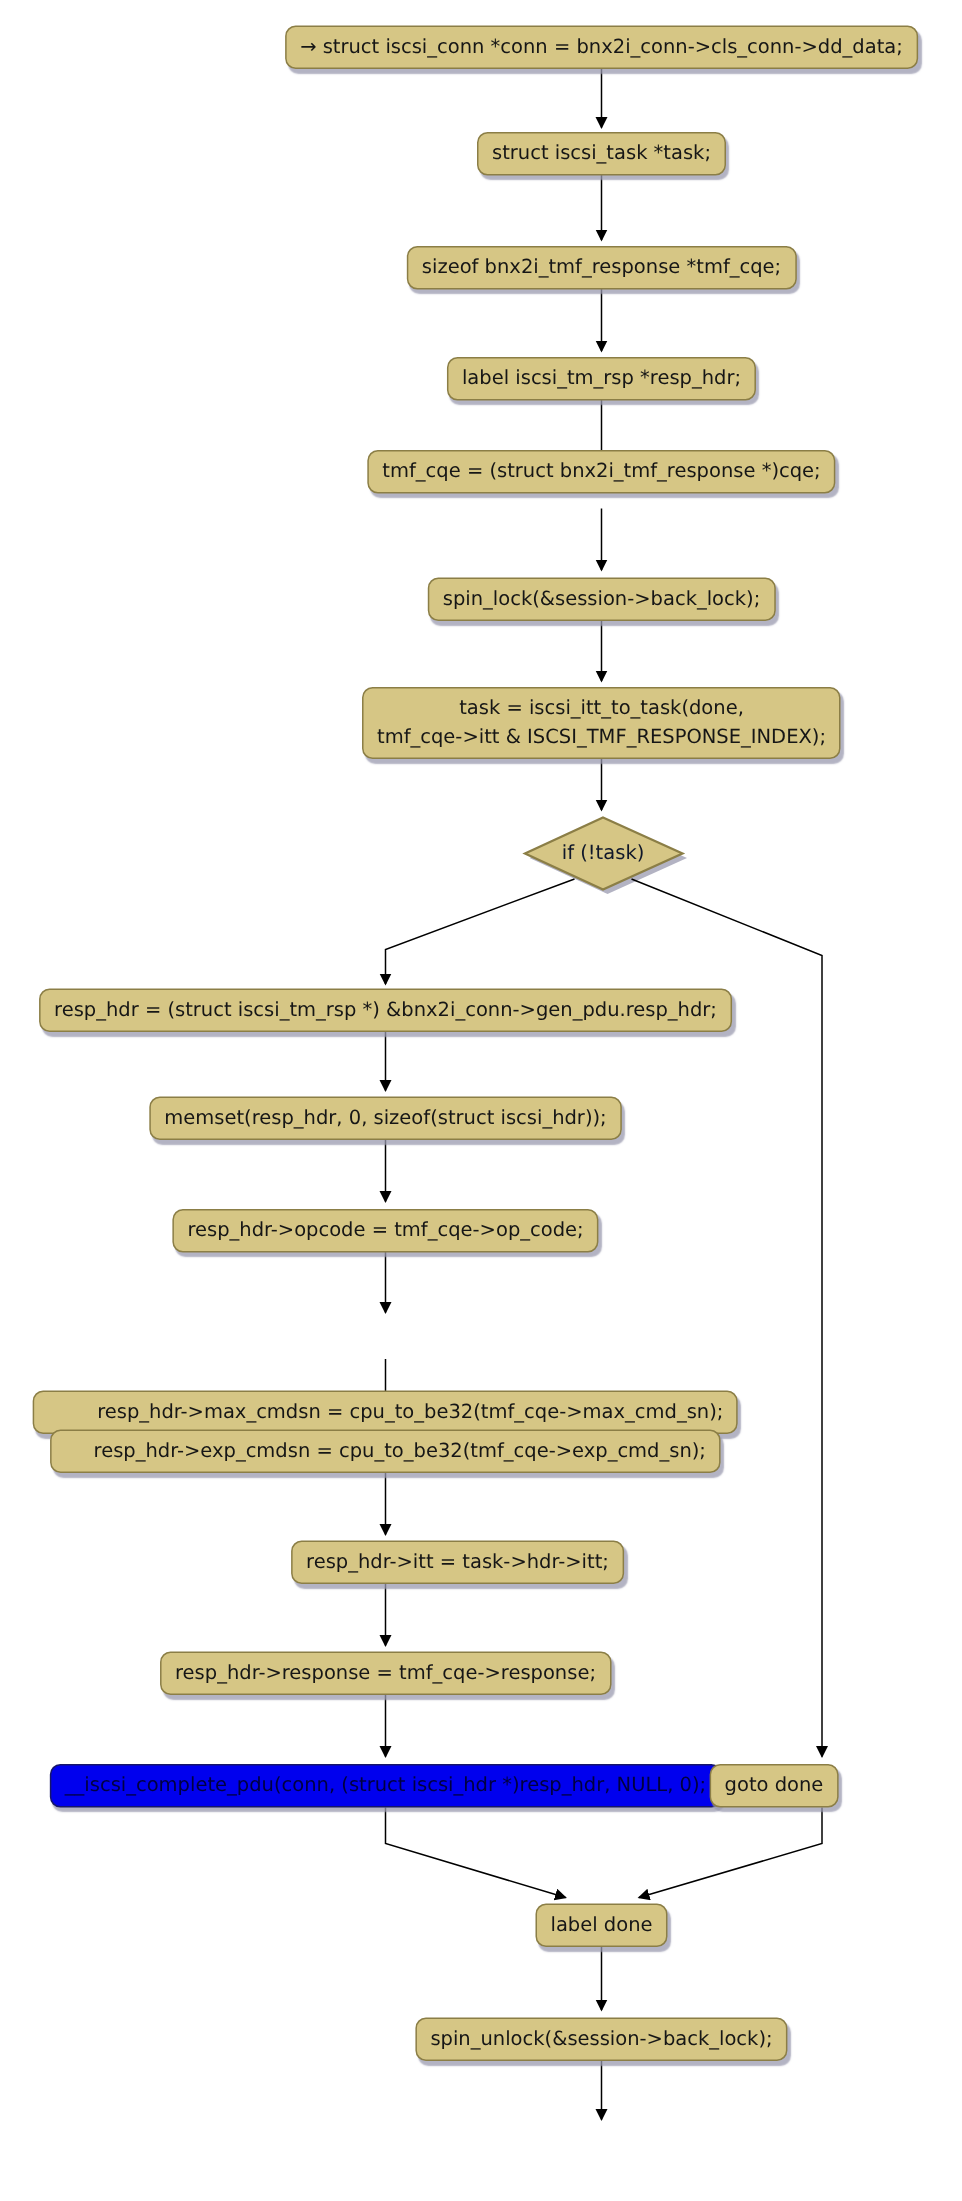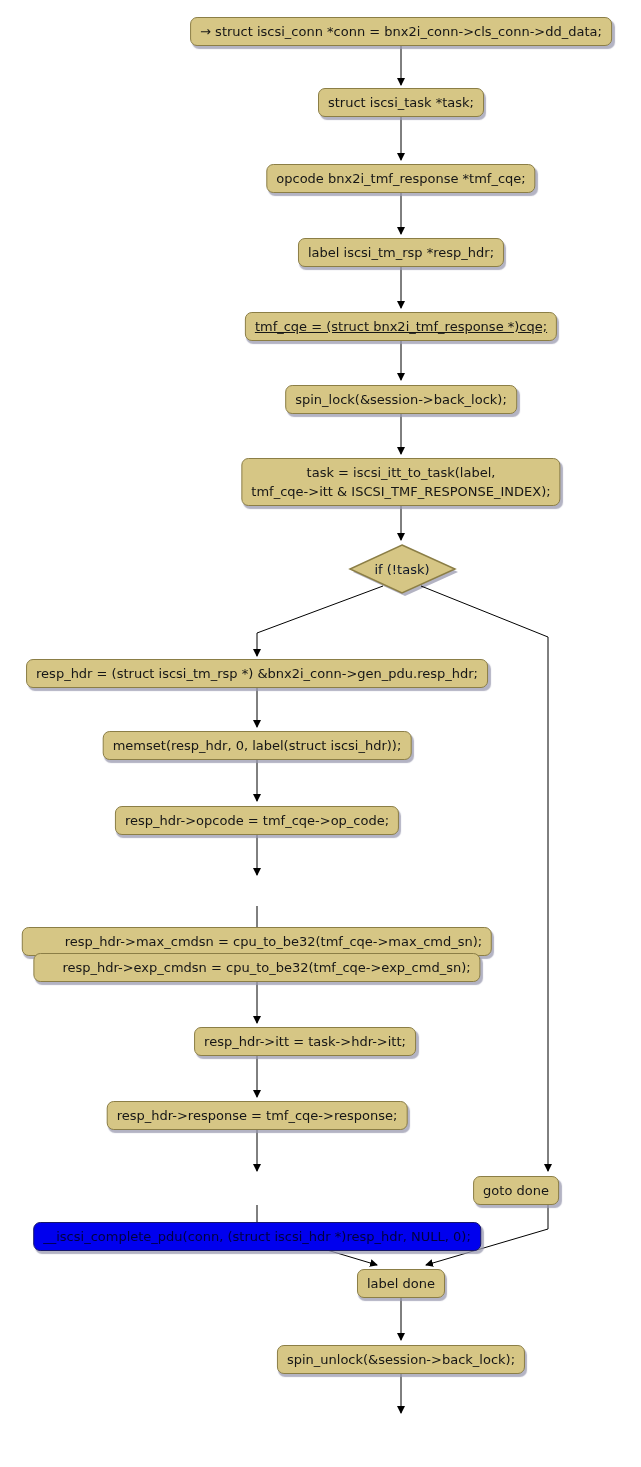--- a/index.html
+++ b/index.html
@@ -86,39 +86,39 @@
 
     <polyline points="257,1205 257,1229 377,1265" fill="none" stroke="#000" stroke-width="1" marker-end="url(#arw)"></polyline>
     <polyline points="548,1205 548,1229 426,1265" fill="none" stroke="#000" stroke-width="1" marker-end="url(#arw)"></polyline>
 
     <line x1="401" y1="1298" x2="401" y2="1340" stroke="#000" stroke-width="1" marker-end="url(#arw)"></line>
     <line x1="401" y1="1373" x2="401" y2="1413" stroke="#000" stroke-width="1" marker-end="url(#arw)"></line>
   </svg>
 
   <div class="node" style="left:401px; top:17px;">→ struct iscsi_conn *conn = bnx2i_conn-&gt;cls_conn-&gt;dd_data;</div>
   <div class="node" style="left:401px; top:88px;">struct iscsi_task *task;</div>
-  <div class="node" style="left:401px; top:164px;">opcode bnx2i_tmf_response *tmf_cqe;</div>
+  <div class="node" style="left:401px; top:164px;">sizeof bnx2i_tmf_response *tmf_cqe;</div>
   <div class="node" style="left:401px; top:238px;">label iscsi_tm_rsp *resp_hdr;</div>
-  <div class="node" style="left:401px; top:312px;text-decoration:underline;">tmf_cqe = (struct bnx2i_tmf_response *)cqe;</div>
+  <div class="node" style="left:401px; top:300px;">tmf_cqe = (struct bnx2i_tmf_response *)cqe;</div>
   <div class="node" style="left:401px; top:385px;">spin_lock(&amp;session-&gt;back_lock);</div>
   <div class="node multiline" style="left:401px; top:458px;">
-    <span>task = iscsi_itt_to_task(label,</span>
+    <span>task = iscsi_itt_to_task(done,</span>
     <span>tmf_cqe-&gt;itt &amp; ISCSI_TMF_RESPONSE_INDEX);</span>
   </div>
 
   <div class="diamond-label" style="left:402px; top:569px;">if (!task)</div>
 
   <div class="node" style="left:257px; top:659px;">resp_hdr = (struct iscsi_tm_rsp *) &amp;bnx2i_conn-&gt;gen_pdu.resp_hdr;</div>
-  <div class="node" style="left:257px; top:731px;">memset(resp_hdr, 0, label(struct iscsi_hdr));</div>
+  <div class="node" style="left:257px; top:731px;">memset(resp_hdr, 0, sizeof(struct iscsi_hdr));</div>
   <div class="node" style="left:257px; top:806px;">resp_hdr-&gt;opcode = tmf_cqe-&gt;op_code;</div>
   <div class="node" style="left:257px; top:927px;padding-left:42px;">resp_hdr-&gt;max_cmdsn = cpu_to_be32(tmf_cqe-&gt;max_cmd_sn);</div>
   <div class="node" style="left:257px; top:953px;padding-left:28px;">resp_hdr-&gt;exp_cmdsn = cpu_to_be32(tmf_cqe-&gt;exp_cmd_sn);</div>
   <div class="node" style="left:257px; top:1027px;margin-left:48px;">resp_hdr-&gt;itt = task-&gt;hdr-&gt;itt;</div>
   <div class="node" style="left:257px; top:1101px;">resp_hdr-&gt;response = tmf_cqe-&gt;response;</div>
-  <div class="node highlight" style="left:257px; top:1176px;margin-top:46px;">__iscsi_complete_pdu(conn, (struct iscsi_hdr *)resp_hdr, NULL, 0);</div>
+  <div class="node highlight" style="left:257px; top:1176px;">__iscsi_complete_pdu(conn, (struct iscsi_hdr *)resp_hdr, NULL, 0);</div>
 
   <div class="node" style="left:516px; top:1176px;text-align:right;">goto done</div>
 
   <div class="node" style="left:401px; top:1269px;">label done</div>
   <div class="node" style="left:401px; top:1345px;">spin_unlock(&amp;session-&gt;back_lock);</div>
   <div class="node" style="left:401px; top:1418px;margin-top:16px;">return; 0 →</div>
 
 </div>
 
 </body></html>

